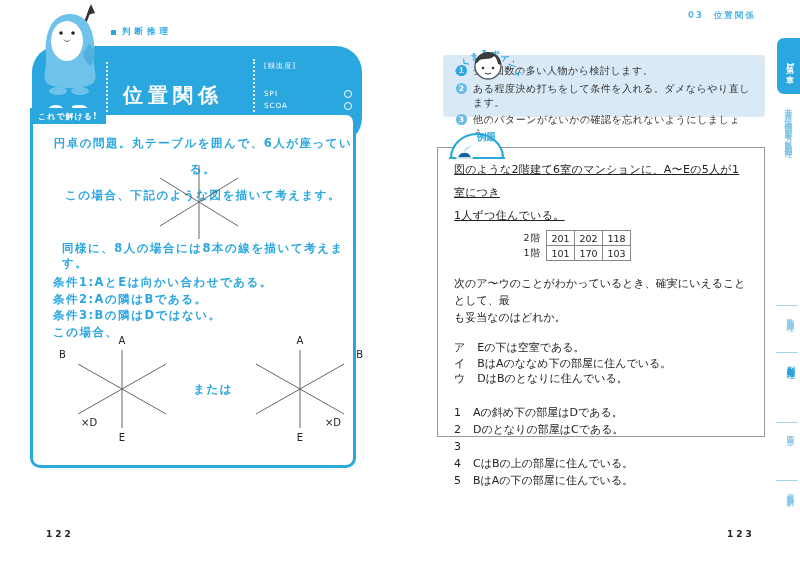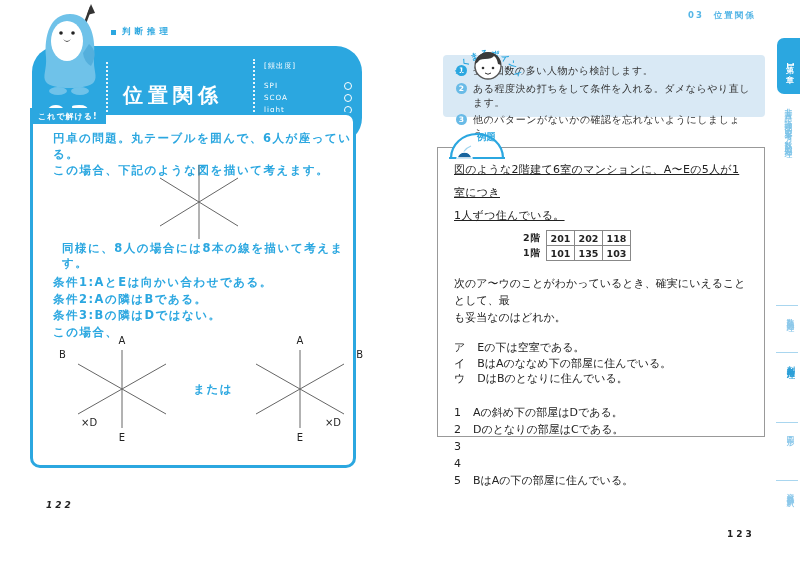--- a/index.html
+++ b/index.html
@@ -13,51 +13,51 @@
 
   .band { position:absolute; left:32px; top:46px; width:330px; height:98px; background:#2BA7E0;
           border-radius:26px; display:flex; color:#fff; }
   .band-num { width:74px; display:flex; align-items:flex-end; justify-content:center;
               font-size:32px; font-weight:800; padding-bottom:8px; letter-spacing:2px; }
   .band-div { border-left:2px dotted rgba(255,255,255,.9); margin:16px 0; }
   .band-title { flex:1; display:flex; align-items:center; padding-left:15px;
                 font-size:20px; font-weight:bold; letter-spacing:5px; }
   .band-freq { width:88px; margin:13px 0; padding:2px 10px 0 9px; font-size:7.2px;
                border-left:2px dotted rgba(255,255,255,.9); }
-  .freq-head { margin-bottom:10px; letter-spacing:1px; }
+  .freq-head { margin-bottom:18px; letter-spacing:1px; }
   .freq-row { display:flex; justify-content:space-between; align-items:center; margin-bottom:3px; letter-spacing:1px; }
   .freq-circle { width:6px; height:6px; border:1.2px solid #fff; border-radius:50%; }
 
   .mascot { position:absolute; left:34px; top:2px; z-index:2; }
 
   
   .solve-box { position:absolute; left:30px; top:112px; width:326px; height:356px;
                border:3px solid #2BA7E0; border-radius:10px; background:#fff; box-sizing:border-box; }
   .solve-tab { position:absolute; left:-3px; top:-7px; background:#2BA7E0; color:#fff;
                font-size:8px; font-weight:bold; padding:3px 8px 2px; letter-spacing:1px; }
   .blue-text { color:#2BA7E0; font-weight:600; font-size:11.5px; letter-spacing:1.5px; }
-  .sb-intro  { position:absolute; left:20px; top:15px; line-height:16px; }
+  .sb-intro  { position:absolute; left:20px; top:15px; line-height:26px;text-align:center; }
   .sb-star-big { position:absolute; left:124px; top:49px; }
   .sb-follow { position:absolute; left:29px; top:126px; }
   .sb-conds  { position:absolute; left:20px; top:159px; line-height:16.5px; }
   .sb-diags  { position:absolute; left:22px; top:220px; display:flex; align-items:center; }
   .diag { width:134px; height:108px; position:relative; }
   .diag svg { position:absolute; left:17px; top:14px; }
   .diag-label { position:absolute; font-size:10px; color:#222; }
   .dl-top    { top:0; left:0; right:0; text-align:center; }
   .dl-bottom { bottom:0; left:0; right:0; text-align:center; }
   .diag-left  .dl-side  { left:4px;  top:14px; }
   .diag-left  .dl-cross { left:26px; bottom:15px; }
   .diag-right .dl-side  { right:4px;  top:14px; }
   .diag-right .dl-cross { right:26px; bottom:15px; }
   .sb-or { width:44px; text-align:right; font-size:11.5px; }
   .sb-close { position:absolute; left:20px; top:331px; }
 
   .pageno { position:absolute; font-size:9px; font-weight:bold; letter-spacing:3px; color:#222; }
-  .pageno-left  { left:46px;  top:500px;font-style:italic; }
+  .pageno-left  { left:46px;  top:529px; }
   .pageno-right { left:727px; top:529px; }
 
   
   .r-header { position:absolute; left:688px; top:10px; color:#56B6E6; font-size:8.5px;
               font-weight:bold; letter-spacing:2px; display:flex; gap:10px; }
   .points-box { position:absolute; left:443px; top:55px; width:322px; height:62px; background:#D9E9F5;
                 border-radius:4px; box-sizing:border-box; padding:9px 10px 0 13px; }
   .point-row { display:flex; align-items:flex-start; gap:6px; font-size:10px; color:#333;
                margin-bottom:3.5px; letter-spacing:.5px; }
   .point-badge { flex:0 0 auto; width:11px; height:11px; border-radius:50%; background:#2BA7E0;
@@ -65,21 +65,21 @@
                  justify-content:center; margin-top:1px; }
   .point-row.lighter .point-badge { background:#69BBE7; }
   .points-face { position:absolute; left:449px; top:24px; z-index:2; }
 
   .example-box { position:absolute; left:437px; top:147px; width:328px; height:290px;
                  border:1.5px solid #999; box-sizing:border-box; padding:10px 16px 0 16px;
                  font-size:11px; color:#222; background:#fff; }
   .igloo { position:absolute; left:446px; top:118px; z-index:2; }
   .ex-intro { line-height:23px; letter-spacing:.3px;text-decoration:underline; }
   .ex-table { margin:3px 0 0 60px; border-collapse:collapse; font-size:9.5px; color:#222; }
-  .ex-table td { border:1px solid #888; width:27px; height:14px; text-align:center; padding:0;font-weight:bold; }
+  .ex-table td { border:1px solid #888; width:27px; height:14px; text-align:center; padding:0; }
   .ex-table td.rowlabel { border:none; padding-right:5px; text-align:right; letter-spacing:1px; }
   .ex-question { margin-top:14px; line-height:17px; }
   .ex-clues { margin-top:14px; line-height:15.5px; }
   .clue-row, .choice-row { display:flex; gap:12px; }
   .ex-choices { margin-top:17px; line-height:17px; }
 
   
   .chapter-tab { position:absolute; left:777px; top:38px; width:23px; height:56px; background:#2BA7E0;
                  border-radius:7px 0 0 7px; color:#fff; font-size:8px; font-weight:bold;
                  writing-mode:vertical-rl; display:flex; align-items:center; justify-content:center;
@@ -244,21 +244,21 @@
       <tbody>
           <tr>
         <td class="rowlabel">2階</td>
         <td>201</td>
         <td>202</td>
         <td>118</td>
       </tr>
       <tr>
         <td class="rowlabel">1階</td>
         <td>101</td>
-        <td>135</td>
+        <td>170</td>
         <td>103</td>
       </tr>
     </tbody>
       </table>
 
     <div class="ex-question">
       <div>次のア〜ウのことがわかっているとき、確実にいえることとして、最</div>
       <div>も妥当なのはどれか。</div>
     </div>
 
@@ -284,20 +284,21 @@
       </div>
       <div class="choice-row">
         <span>2</span>
         <span>Dのとなりの部屋はCである。</span>
       </div>
       <div class="choice-row">
         <span>3</span>
       </div>
       <div class="choice-row">
         <span>4</span>
+        <span>CはBの上の部屋に住んでいる。</span>
       </div>
       <div class="choice-row">
         <span>5</span>
         <span>BはAの下の部屋に住んでいる。</span>
       </div>
     </div>
   </div>
 
   <div class="pageno pageno-right">123</div>
 

